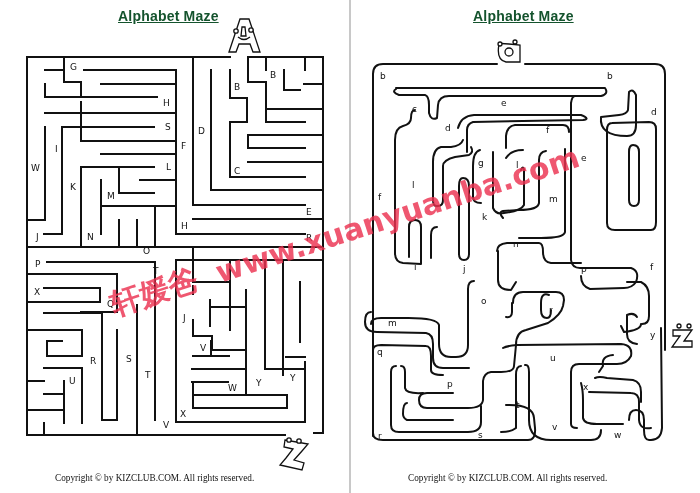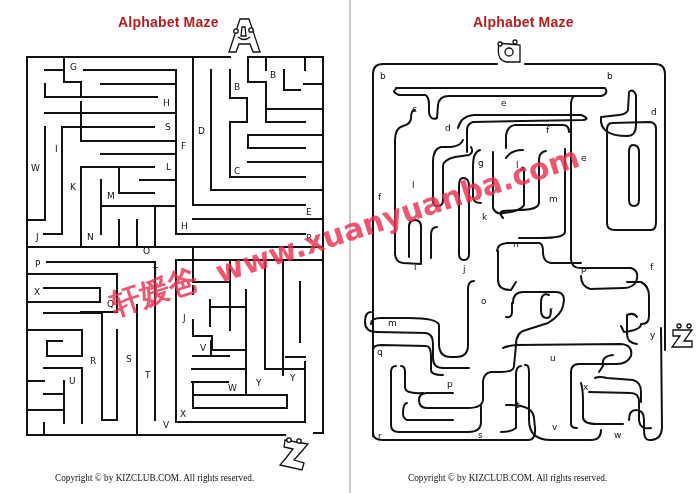--- a/index.html
+++ b/index.html
@@ -1,21 +1,21 @@
 <!DOCTYPE html>
 <html><head>
 <meta charset="utf-8">
 <style>
   html, body { margin:0; padding:0; background:#ffffff; }
   body { width:700px; height:493px; position:relative; overflow:hidden; font-family:"DejaVu Sans", sans-serif; }
   .page { position:absolute; top:0; height:493px; }
   .page-left { left:0; width:349px; }
   .page-right { left:351px; width:349px; }
   .divider { position:absolute; left:349px; top:0; width:2px; height:493px; background:#c8c8c8; }
-  .title { position:absolute; top:14px; font-family:"Liberation Sans", sans-serif; font-weight:bold; font-size:14px; color:#b91c1c; letter-spacing:0.2px; }
+  .title { position:absolute; top:8px; font-family:"Liberation Sans", sans-serif; font-weight:bold; font-size:14px; color:#14532d; letter-spacing:0.2px;text-decoration:underline; }
   .page-left .title { left:118px; }
   .page-right .title { left:122px; }
   .copyright { position:absolute; top:472px; font-family:"Liberation Serif", serif; font-size:10.5px; color:#111; transform:scaleX(0.88); transform-origin:left top; white-space:nowrap; }
   .page-left .copyright { left:55px; }
   .page-right .copyright { left:57px; }
   svg.maze { position:absolute; left:0; top:0; }
   .lbl { font-family:"DejaVu Sans", sans-serif; font-size:9px; fill:#111; }
   .watermark { position:absolute; font-family:"DejaVu Sans", sans-serif; font-weight:bold; color:rgba(235,50,80,0.82); white-space:nowrap; transform-origin:left bottom; pointer-events:none; }
   .wm1 { left:118px; top:285px; font-size:30px; transform:rotate(-18deg); }
   .wm2 { left:222px; top:255px; font-size:30px; transform:rotate(-18deg); }

